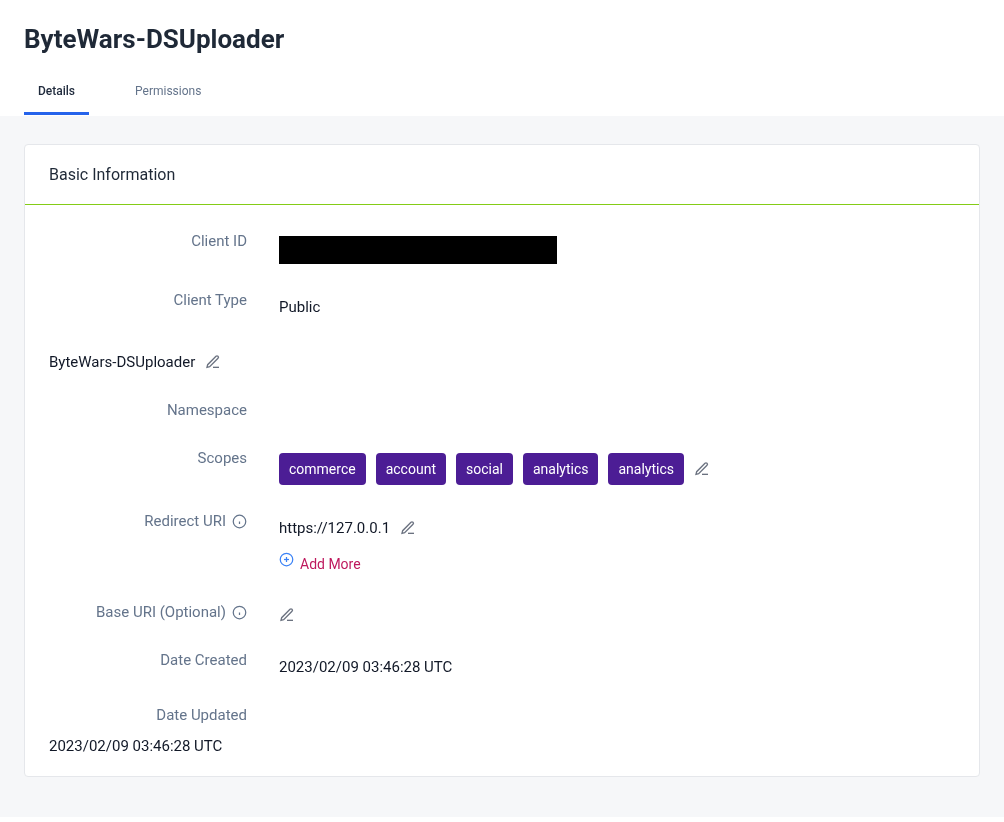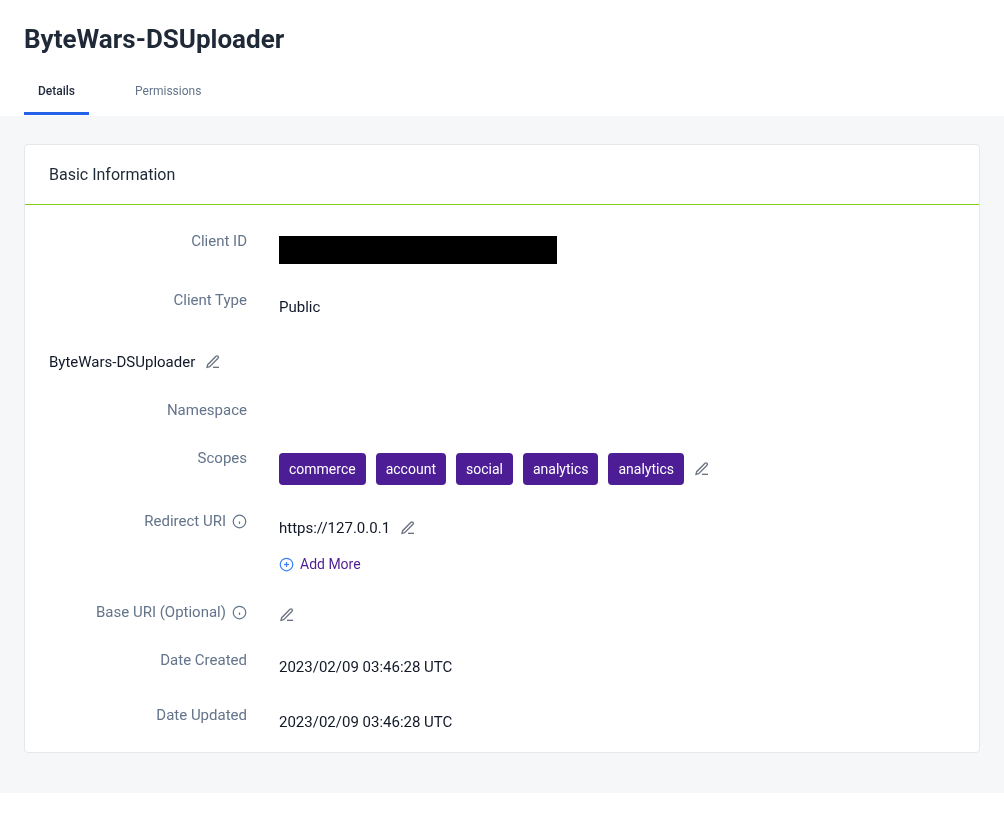--- a/index.html
+++ b/index.html
@@ -6,30 +6,30 @@
     body { font-family: -apple-system, BlinkMacSystemFont, "Segoe UI", Roboto, Helvetica, Arial, sans-serif; font-size: 14px; color: #1a1a1a; background: #fff; }
     .page-title { font-size: 26px; font-weight: 700; padding: 24px 24px 16px; color: #1f2937; }
     .tabs { display: flex; gap: 32px; padding: 0 24px; border-bottom: 1px solid transparent; }
     .tab { padding: 14px 14px; font-size: 12px; color: #64748b; cursor: pointer; border-bottom: 3px solid transparent; }
     .tab.active { color: #1e293b; border-bottom-color: #2563eb; font-weight: 500; }
     .content-wrap { background: #f6f7f9; padding: 28px 24px 40px; }
     .card { background: #fff; border: 1px solid #e5e7eb; border-radius: 4px; }
     .card-header { padding: 20px 24px; border-bottom: 1px solid #84cc16; font-size: 16px; font-weight: 400; color: #1f2937; }
     .card-body { padding: 24px 24px 18px; }
     .row { display: flex; align-items: flex-start; margin-bottom: 24px; min-height: 24px; }
-    .row:last-child { margin-bottom: 0; }
+    .row:last-child { margin-bottom: 0; flex-direction: column; }
     .label { width: 230px; text-align: center; padding-right: 32px; color: #64748b; font-size: 15px; line-height: 24px; display: flex; justify-content: flex-end; align-items: center; gap: 6px; }
     .value { flex: 1; font-size: 15px; color: #111827; line-height: 24px; display: flex; flex-direction: column; gap: 12px; margin-top: 7px; }
     .value-line { display: flex; align-items: center; gap: 10px; flex-wrap: wrap; }
     .redacted { width: 278px; height: 28px; background: #000; display: inline-block; }
     .tag { display: inline-flex; align-items: center; padding: 4px 10px; background: #4c1d95; color: #fff; border-radius: 4px; font-size: 14px; }
     .edit-icon { width: 16px; height: 16px; cursor: pointer; color: #6b7280; flex-shrink: 0; }
     .edit-icon svg, .info-icon svg, .plus-icon svg { width: 100%; height: 100%; display: block; }
     .info-icon { width: 15px; height: 15px; color: #64748b; position: relative; top: 0px; }
-    .add-more { display: inline-flex; align-items: center; gap: 6px; color: #4c1d95; cursor: pointer; font-size: 14px; }
+    .add-more { display: inline-flex; align-items: flex-start; gap: 6px; color: #be185d; cursor: pointer; font-size: 14px; }
     .plus-icon { width: 15px; height: 15px; color: #3b82f6; }
   </style>
 </head>
 <body>
 
 <div class="page-title">ByteWars-DSUploader</div>
 
 <div class="tabs">
   <div class="tab active">Details</div>
   <div class="tab">Permissions</div>

